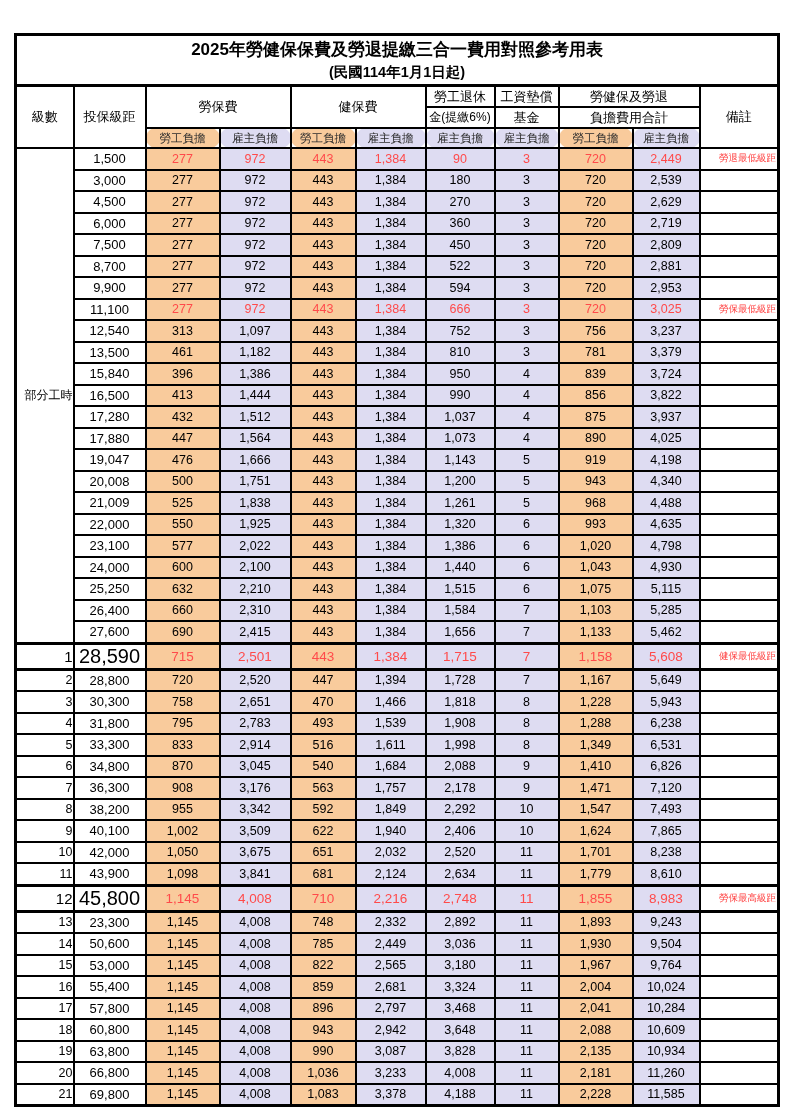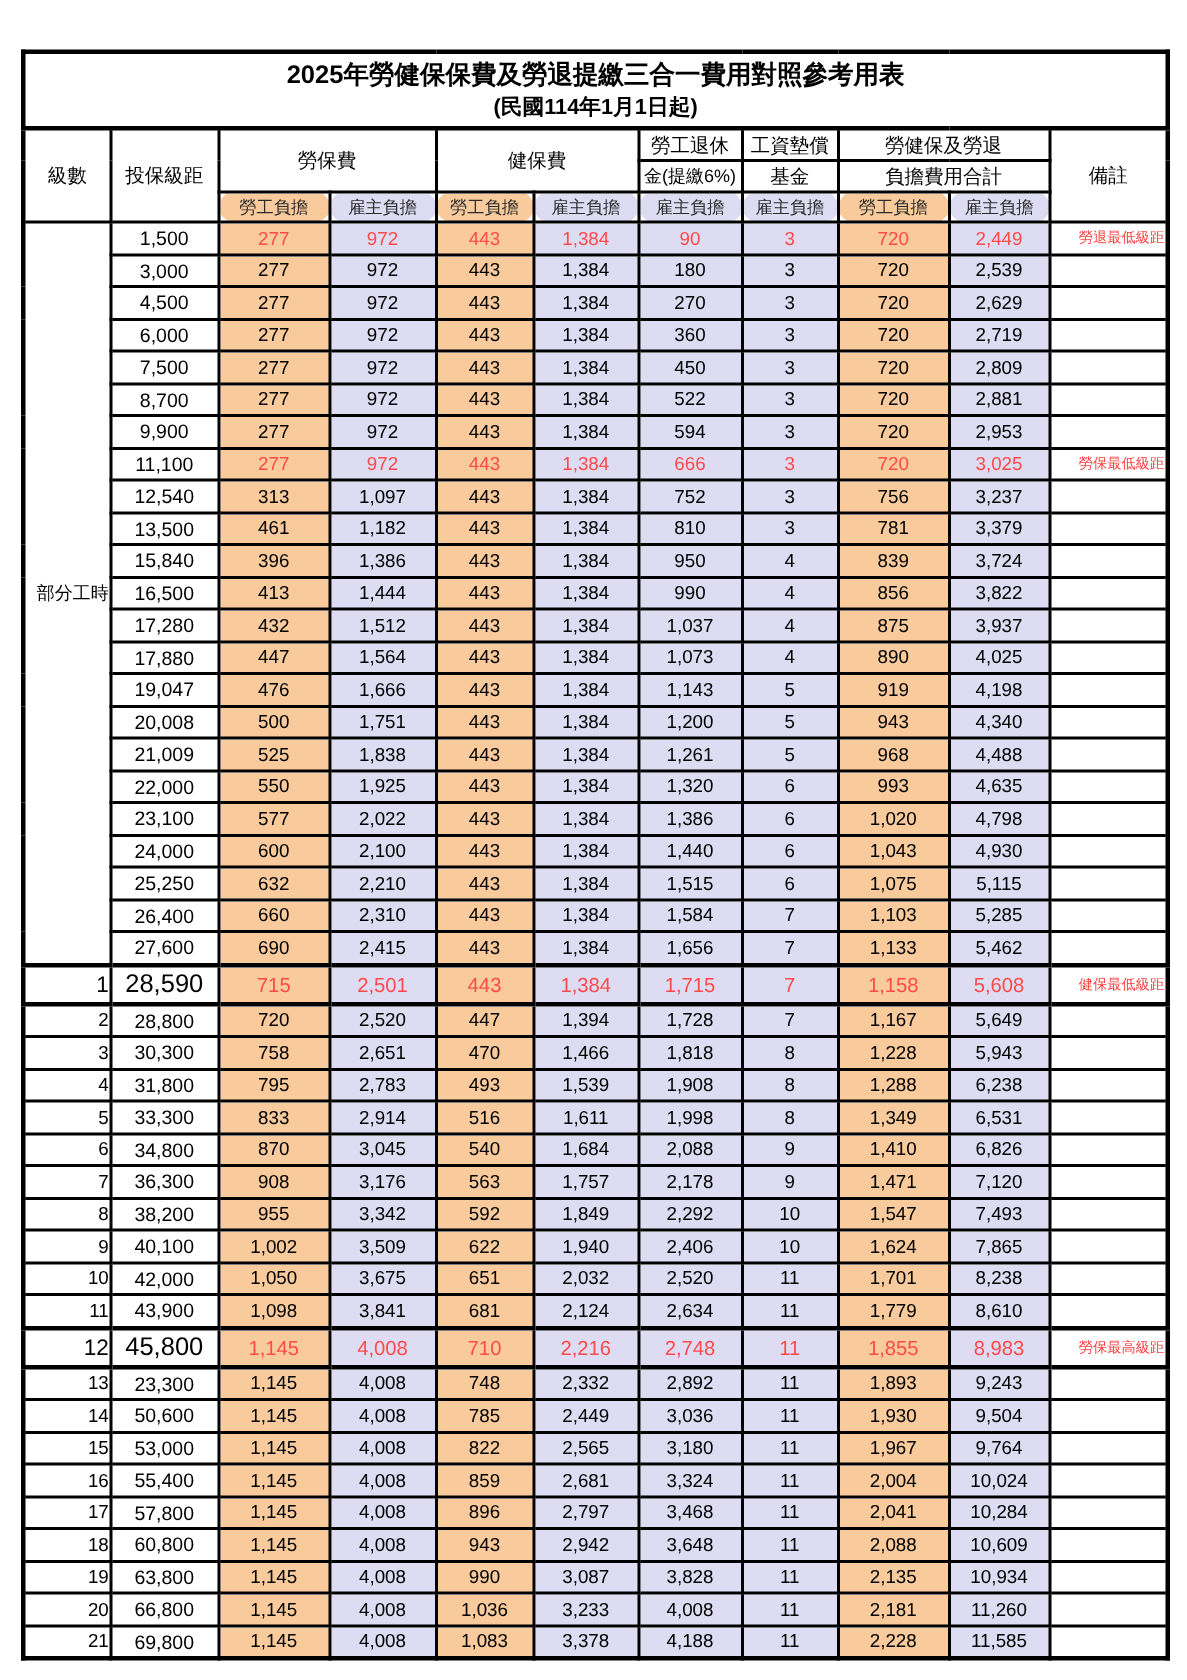--- a/index.html
+++ b/index.html
@@ -21,21 +21,21 @@
   tbody td{height:19.5px;font-size:12.5px;}
   .emp{background:var(--emp-bg,#F9CB9C);}
   .er{background:var(--er-bg,#DEDCF2);}
   .level-col{font-size:12.5px;text-align:right;}
   .part-time{font-size:12px;letter-spacing:0;}
   .bracket-col{font-size:13px;}
   .note-col{font-size:9.5px;color:var(--note-c,#FF4040);padding:0 1px;text-align:right;}
   .red-row .val{color:var(--hl-c,#FF4A4A);}
   .emph td{border-top:3px solid #000;border-bottom:3px solid #000;height:23px;}
   .emph .level-col{font-size:15px;}
-  .emph .bracket-col{font-size:17px;}
+  .emph .bracket-col{font-size:20px;}
   .emph .val{font-size:13.5px;}
 </style>
 </head>
 <body>
 
 <div class="sheet">
   <table>
     <colgroup>
       <col style="width:58px">
         <col style="width:72px">

